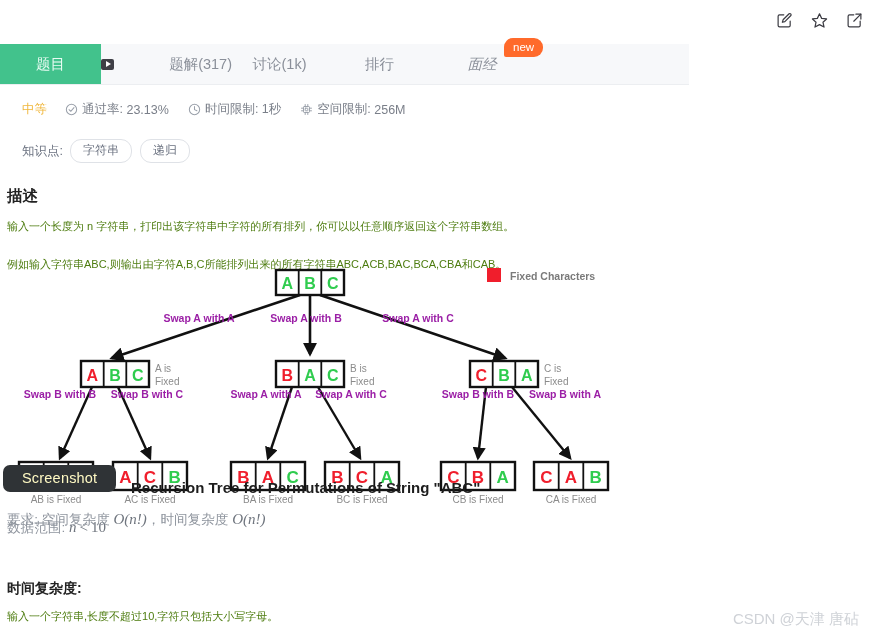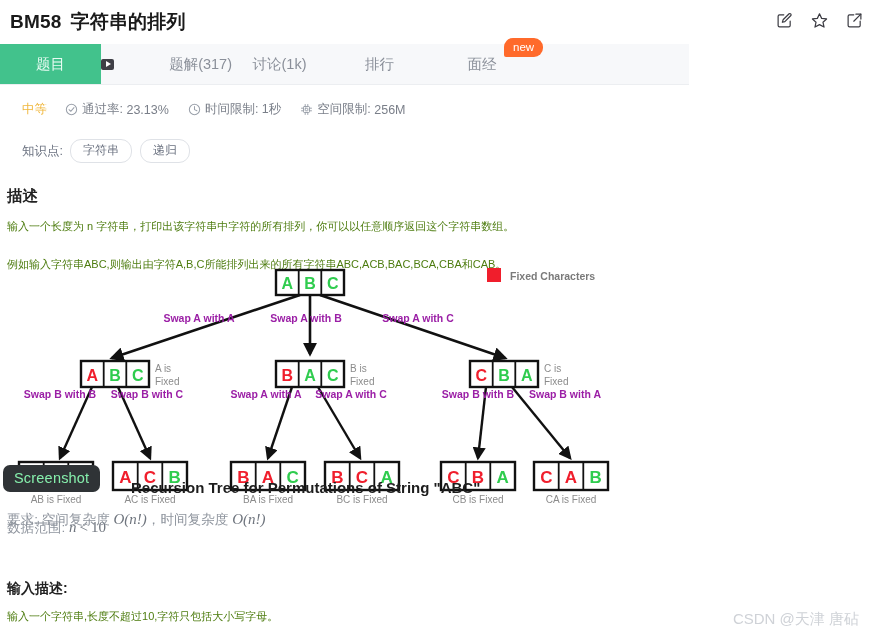--- a/index.html
+++ b/index.html
@@ -34,21 +34,21 @@
   }
   .tab{
     display:flex;align-items:center;justify-content:center;
     font-size:14.5px;color:#8a8f99;cursor:pointer;position:relative;
     white-space:nowrap;
   }
   .tab.t0{width:101px;background:#42c28c;color:#e9fbf3;}
   .tab.t1{width:131px;gap:6px;justify-content:space-between;}
   .tab.t2{width:95px;}
   .tab.t3{width:105px;}
-  .tab.t4{width:100px;}
+  .tab.t4{width:100px;font-style:italic;}
   .play-ico{
     width:13px;height:11px;background:#3f3f46;border-radius:2px;
     display:inline-flex;align-items:center;justify-content:center;
   }
   .play-ico i{
     width:0;height:0;border-left:5px solid #fff;
     border-top:3px solid transparent;border-bottom:3px solid transparent;
     margin-left:1px;display:block;
   }
   .newbadge{
@@ -92,39 +92,36 @@
   }
   .mi{font-family:"Liberation Serif","DejaVu Serif",serif;font-style:italic;font-size:15px;color:#6f757e;}
   .mn{font-family:"Liberation Serif","DejaVu Serif",serif;font-style:normal;font-size:15px;color:#6f757e;}
   .mo{font-family:"Liberation Serif","DejaVu Serif",serif;font-style:normal;font-size:15px;color:#6f757e;padding:0 3px;}
 
   
   .diagram{position:absolute;left:0;top:262px;width:640px;height:245px;}
   .diagram svg{display:block;}
 
   .shot{
-    position:absolute;left:3px;top:465px;background:#2f3336;color:#86efac;
-    font-size:14.5px;padding:5px 11px 6px;border-radius:7px;z-index:9;
+    position:absolute;left:3px;top:465px;background:#2f3336;color:#fef9c3;
+    font-size:14.5px;padding:5px 19px 6px;border-radius:7px;z-index:9;
     letter-spacing:.2px;
   }
 
   .watermark{
     position:absolute;right:12px;top:610px;color:#cfd2d7;font-size:15px;
     white-space:nowrap;
   }
 </style>
 </head>
 <body>
 
 <div class="page">
 
   <div class="titlebar">
-    <div class="title">
-      <span class="code">BM58</span><span>字符串的排列</span>
-    </div>
     <div class="actions">
       <span class="ico">
         <svg width="17" height="17" viewBox="0 0 24 24" fill="none" stroke="currentColor" stroke-width="1.7" stroke-linecap="round" stroke-linejoin="round">
           <path d="M20 13v6a2 2 0 0 1-2 2H5a2 2 0 0 1-2-2V6a2 2 0 0 1 2-2h6"></path>
           <path d="M18.5 2.5a1.8 1.8 0 0 1 2.5 2.5L12.5 13.5 9 14.5l1-3.5z"></path>
         </svg>
       </span>
       <span class="ico">
         <svg width="17" height="17" viewBox="0 0 24 24" fill="none" stroke="currentColor" stroke-width="1.7" stroke-linecap="round" stroke-linejoin="round">
           <polygon points="12 2.6 15 9 22 9.8 16.9 14.4 18.4 21.3 12 17.8 5.6 21.3 7.1 14.4 2 9.8 9 9"></polygon>
@@ -354,18 +351,18 @@
     <span>数据范围:</span>
     <span class="mi">n</span><span class="mo">&lt;</span><span class="mn">10</span>
   </div>
   <div class="mathline" style="top:508px;">
     <span>要求:</span>
     <span>空间复杂度</span>
     <span class="mn" style="font-style:italic;">O(n!)</span><span>，时间复杂度</span>
     <span class="mn" style="font-style:italic;">O(n!)</span>
   </div>
 
-  <div class="h-sec" style="top:580px;font-size:14px;">输入描述:</div>
+  <div class="h-sec" style="top:580px;font-size:14px;">时间复杂度:</div>
   <div class="para" style="top:606px;">输入一个字符串,长度不超过10,字符只包括大小写字母。</div>
 
   <div class="watermark">CSDN @天津 唐砧</div>
 
 </div>
 
 </body></html>

